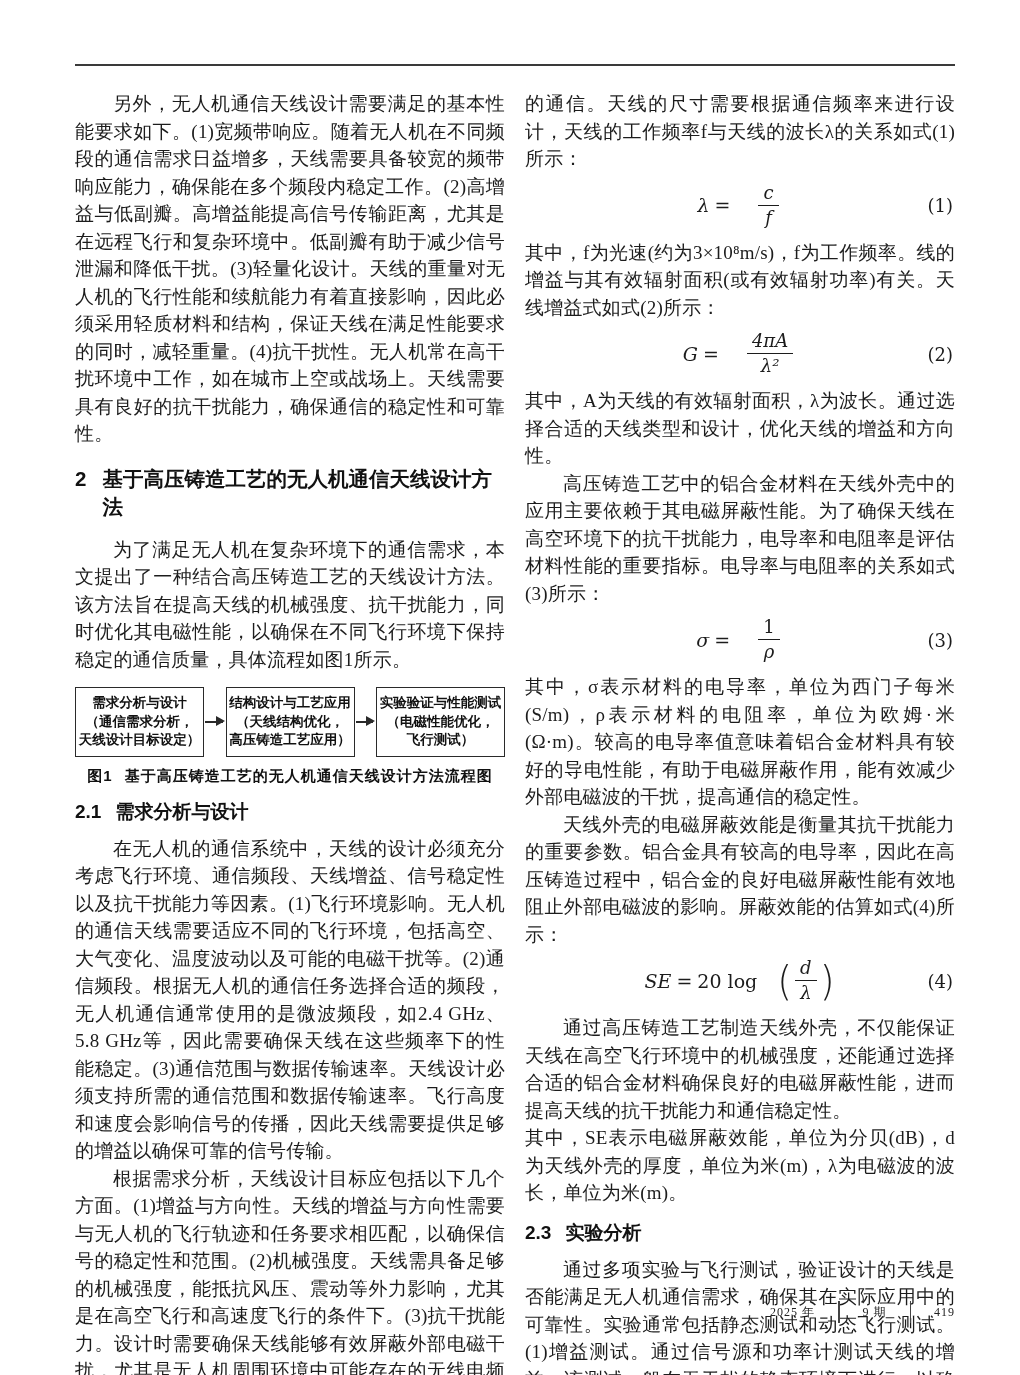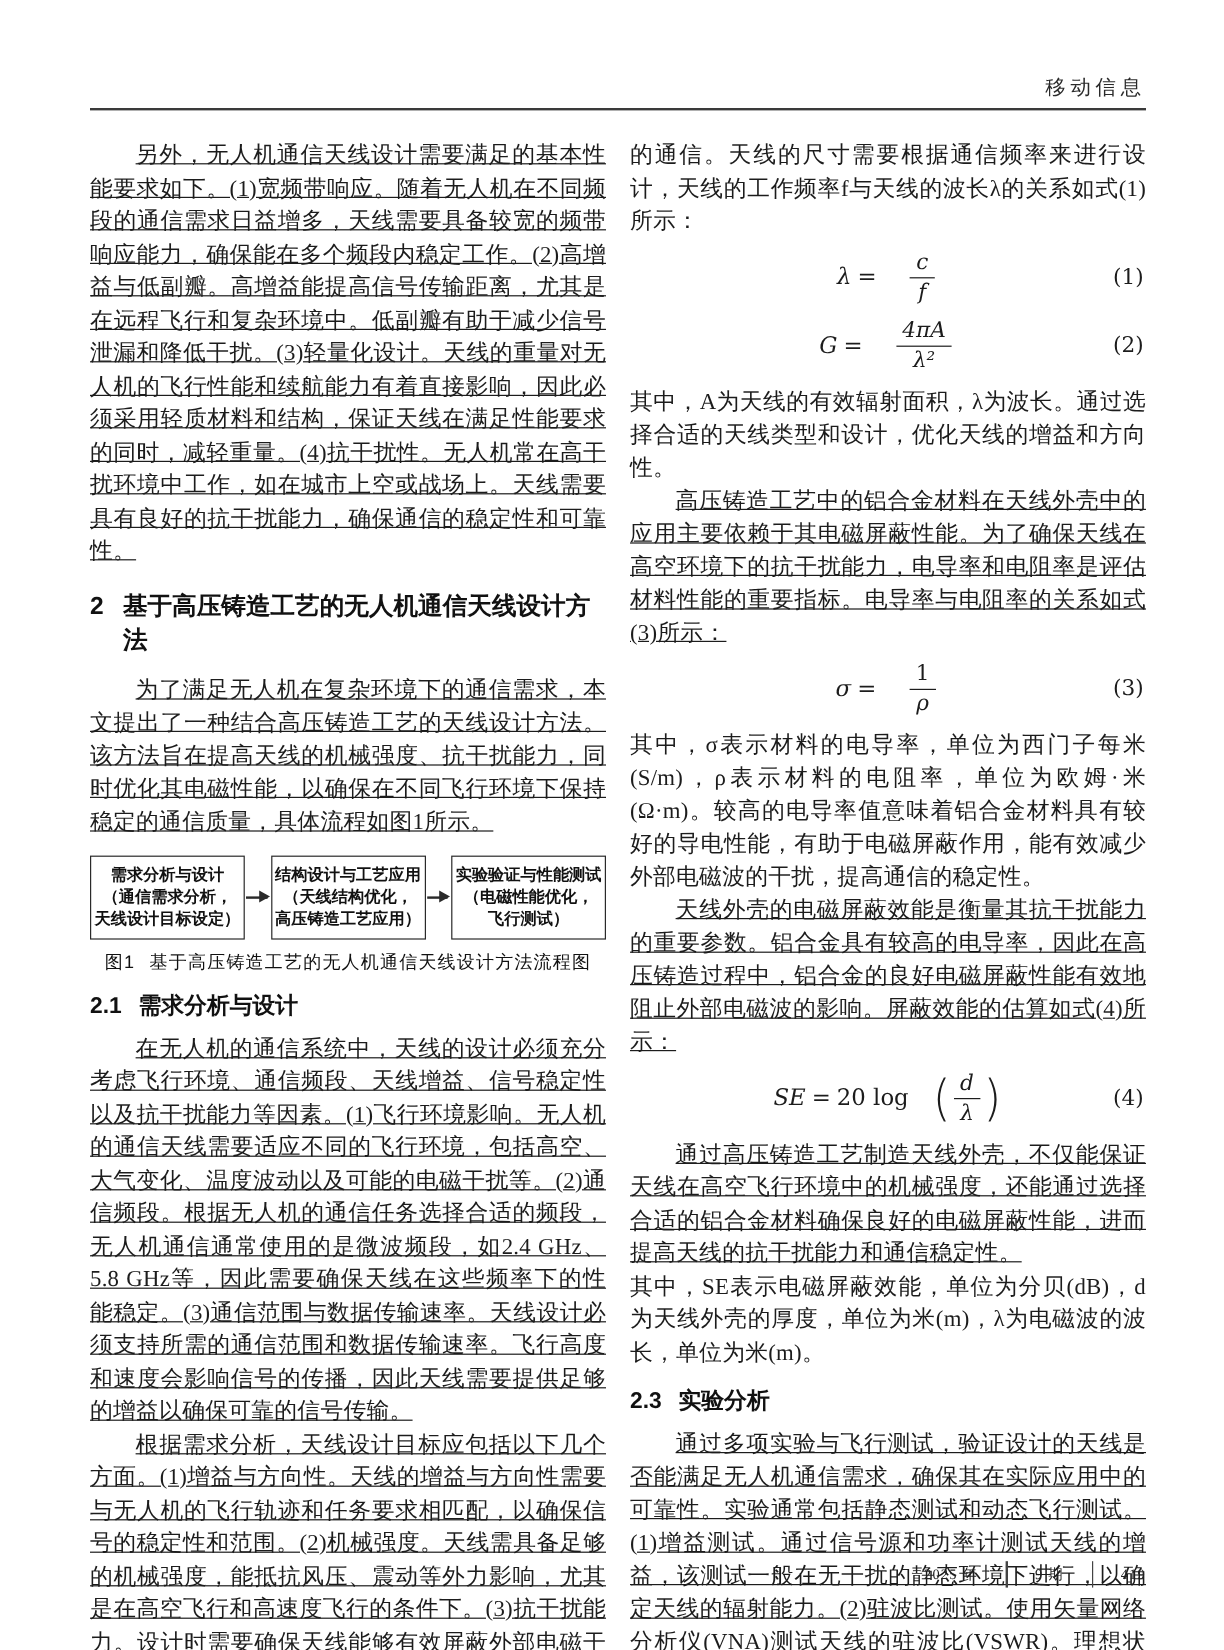--- a/index.html
+++ b/index.html
@@ -22,21 +22,21 @@
   }
   .header-rule { border:none; border-top:2px solid #3a3a3a; margin:6px 0 0 0; }
   
   .cols { display:flex; gap:20px; margin-top:24px; }
   .col { width:430px; }
   
   p.body {
     font-size:19px; line-height:27.5px;
     text-align:justify; margin:0; letter-spacing:0.2px;
   }
-  .indent { text-indent:2em;text-decoration:underline; }
+  .indent { text-indent:2em; }
   
   .h-sec {
     display:flex; gap:16px; align-items:baseline;
     font-family:"Liberation Sans", sans-serif;
     font-size:20.5px; font-weight:bold; color:#111;
     margin:17px 0 15px;
   }
   .h-sub {
     display:flex; gap:14px; align-items:baseline;
     font-family:"Liberation Sans", sans-serif;
@@ -57,21 +57,21 @@
   .farrow { flex:1; height:2px; background:#2a2a2a; position:relative; margin:0 3px 0 1px; min-width:14px; }
   .farrow::after {
     content:""; position:absolute; right:-2px; top:-4.5px;
     border-left:9px solid #2a2a2a;
     border-top:5.5px solid transparent;
     border-bottom:5.5px solid transparent;
   }
   .fig-caption {
     display:flex; justify-content:center; gap:12px;
     font-family:"Liberation Sans", sans-serif;
-    font-weight:normal; font-size:15px; letter-spacing:1px;
+    font-weight:bold; font-size:15px; letter-spacing:1px;
     margin:10px 0 10px; color:#111;
   }
   
   .eq {
     position:relative;
     display:flex; align-items:center; justify-content:center;
     margin:9px 0 10px;
     font-family:"DejaVu Serif", serif;
     font-size:19px; color:#1c1c1c;
   }
@@ -89,23 +89,20 @@
     display:flex; align-items:center; gap:23px;
     font-size:12px; color:#222; letter-spacing:1px;
   }
   .footer .sep { width:1.5px; height:22px; background:#444; }
 </style>
 </head>
 <body>
 
 <div class="page">
 
-  <div class="header-row">
-    <span class="journal-name">移动信息</span>
-  </div>
   <hr class="header-rule">
 
   <div class="cols">
 
     <div class="col">
 
       <p class="body indent">另外，无人机通信天线设计需要满足的基本性能要求如下。(1)宽频带响应。随着无人机在不同频段的通信需求日益增多，天线需要具备较宽的频带响应能力，确保能在多个频段内稳定工作。(2)高增益与低副瓣。高增益能提高信号传输距离，尤其是在远程飞行和复杂环境中。低副瓣有助于减少信号泄漏和降低干扰。(3)轻量化设计。天线的重量对无人机的飞行性能和续航能力有着直接影响，因此必须采用轻质材料和结构，保证天线在满足性能要求的同时，减轻重量。(4)抗干扰性。无人机常在高干扰环境中工作，如在城市上空或战场上。天线需要具有良好的抗干扰能力，确保通信的稳定性和可靠性。</p>
 
       <div class="h-sec">
         <span>2</span>
@@ -159,20 +156,21 @@
         <span class="pre"></span>
         <span class="bigp"></span>
         <span class="frac">
           <span class="num var">c</span>
           <span class="den var">f</span>
         </span>
         <span class="bigp"></span>
         <span class="eq-label">(1)</span>
       </div>
 
+      <p class="body">其中，f为光速(约为3×10⁸m/s)，f为工作频率。线的增益与其有效辐射面积(或有效辐射功率)有关。天线增益式如式(2)所示：</p>
 
       <div class="eq">
         <span class="var">G</span>
         <span class="rel">=</span>
         <span class="pre"></span>
         <span class="bigp"></span>
         <span class="frac">
           <span class="num var">4πA</span>
           <span class="den var">λ²</span>
         </span>

